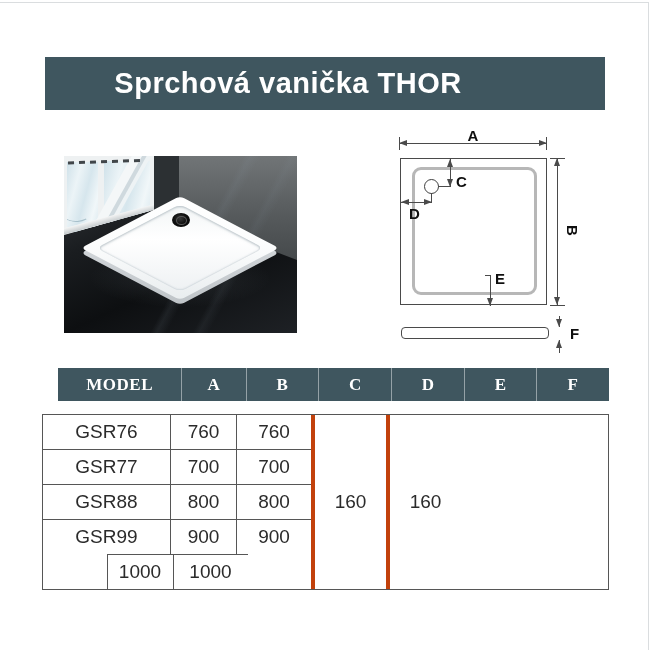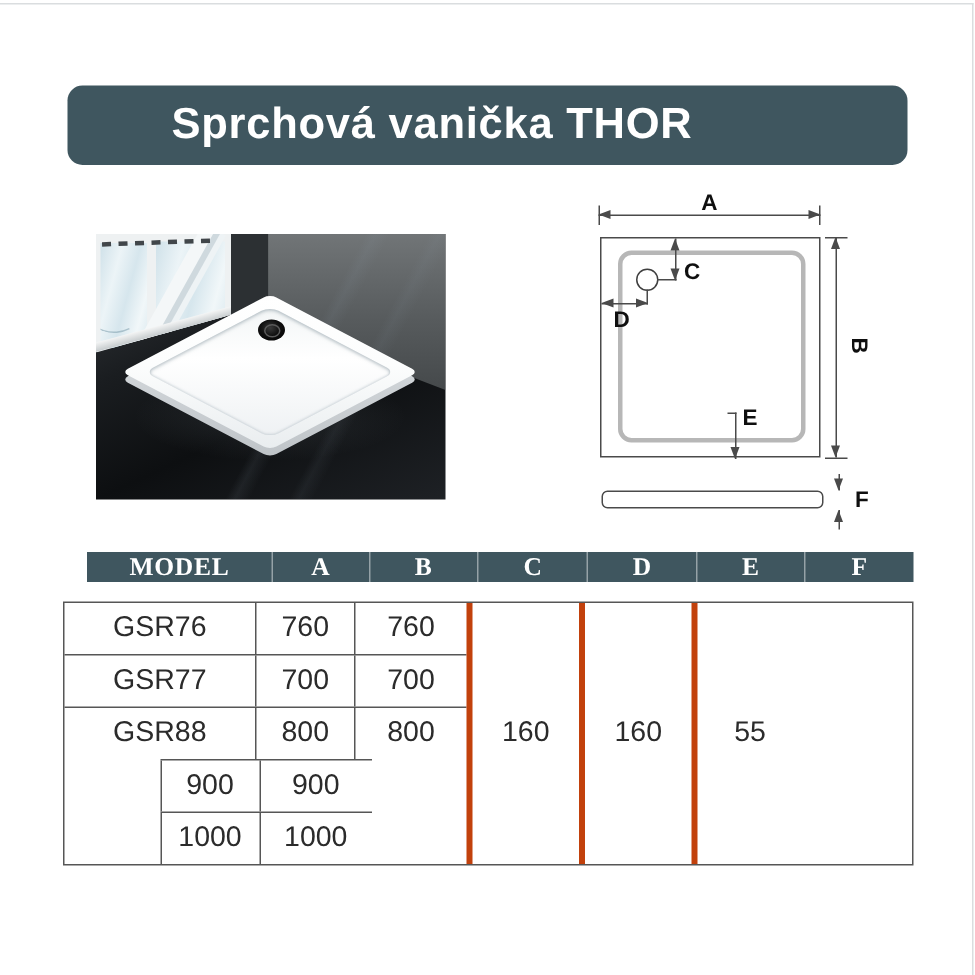--- a/index.html
+++ b/index.html
@@ -9,21 +9,20 @@
     font-family:"Liberation Sans", sans-serif; overflow:hidden;
   }
   .edge-top { position:absolute; left:0; top:2px; width:649px; height:1px; background:#dadddf; }
   .edge-right { position:absolute; left:648px; top:2px; width:1px; height:648px; background:#dadddf; }
 
   
   .banner {
     position:absolute; left:45px; top:57px; width:560px; height:53px;
     background:#3f565f; display:flex; align-items:center; justify-content:center;
     padding-right:74px;
-    border-radius:10px;
   }
   .banner span { color:#ffffff; font-size:29px; font-weight:bold; letter-spacing:.5px; }
 
   
   .photo {
     position:absolute; left:64px; top:156px; width:233px; height:177px; overflow:hidden;
     background:linear-gradient(155deg,#3a3e42 0%,#1a1d20 35%,#0d0f11 62%,#1e2125 100%);
   }
   .ph-wall { position:absolute; left:111px; top:0; width:122px; height:104px;
     background:linear-gradient(180deg,#717577 0%,#575b5d 55%,#45494b 100%);
@@ -80,21 +79,21 @@
     border:1.5px solid #4a4a4a; background:#fff; }
   .dg-inner { position:absolute; left:19px; top:37px; width:125px; height:128px;
     border:3px solid #b7b7b7; border-radius:9px; }
   .dg-circle { position:absolute; left:31px; top:49px; width:15px; height:15px;
     border:1.5px solid #3f3f3f; border-radius:50%; background:#fff; }
   .dg-sidebar { position:absolute; left:8px; top:197px; width:148px; height:12px;
     border:1.5px solid #4a4a4a; border-radius:4px; background:#fff; }
 
   
   .spec-table { position:absolute; left:42px; top:368px; width:567px; }
-  .thead { height:20px; background:#3f565f; display:flex;margin-left:16px; }
+  .thead { height:33px; background:#3f565f; display:flex;margin-left:16px; }
   .th { display:flex; align-items:center; justify-content:center; color:#fff;
     font-family:"Liberation Serif", serif; font-weight:bold; font-size:17px; letter-spacing:.5px; }
   .th + .th { border-left:1px solid rgba(255,255,255,.45); }
   .tbody { margin-top:13px; height:176px; border:1px solid #565656; display:flex; background:#fff; }
   .tleft { width:268px; display:flex; flex-direction:column;align-items:center; }
   .trow { flex:1; display:flex; }
   .trow + .trow { border-top:1px solid #565656; }
   .td, .tmerged { display:flex; align-items:center; justify-content:center;
     font-size:19px; color:#2b2b2b; }
   .td-model { width:127px; }
@@ -208,26 +207,26 @@
           <div class="td td-model">GSR77</div>
           <div class="td td-a">700</div>
           <div class="td td-b">700</div>
         </div>
         <div class="trow">
           <div class="td td-model">GSR88</div>
           <div class="td td-a">800</div>
           <div class="td td-b">800</div>
         </div>
         <div class="trow">
+          <div class="td td-model">GSR99</div>
           <div class="td td-a">900</div>
           <div class="td td-b">900</div>
         </div>
         <div class="trow">
           <div class="td td-a">1000</div>
           <div class="td td-b">1000</div>
         </div>
       </div>
       <div class="tmerged w-c">160</div>
       <div class="tmerged w-d">160</div>
-      <div class="tmerged w-e">55</div>
     </div>
   </div>
 </div>
 
 </body></html>

